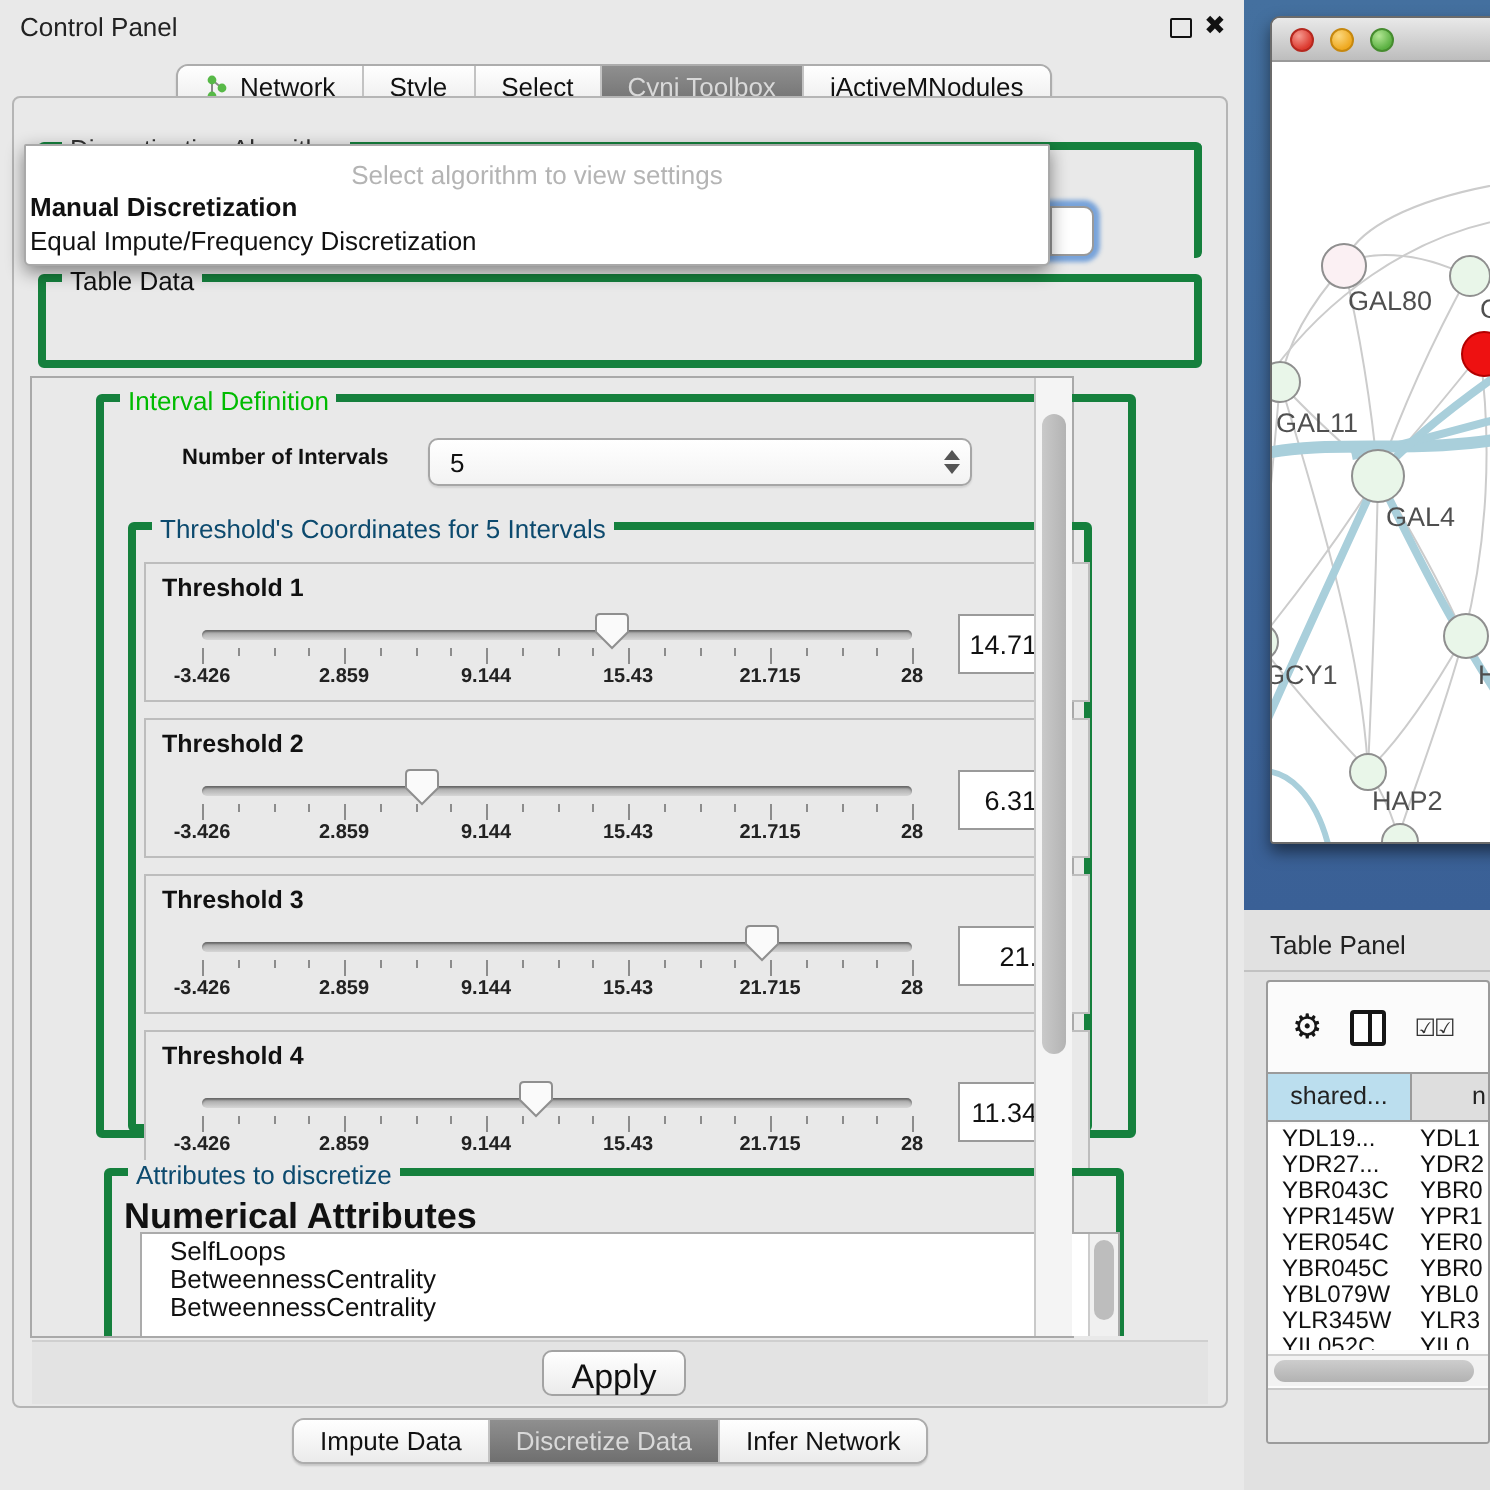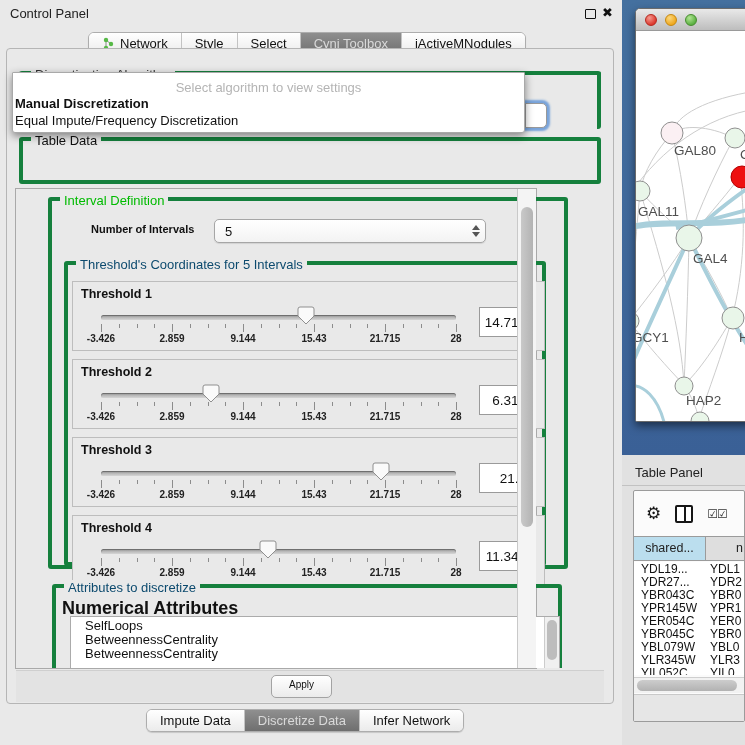--- a/index.html
+++ b/index.html
@@ -87,22 +87,22 @@
               font-size:13.5px; text-align:right; padding:7px 6px 0 0; }
 
   #attr-group { left:36px; top:395px; width:510px; height:270px; }
   #attr-list-label { position:absolute; left:6px; top:10px; font-weight:bold; font-size:18px; }
   #attr-list { position:absolute; left:14px; top:28px; width:490px; height:200px; background:#fff; border:1px solid #ababab; overflow:hidden; }
   .attr-item { font-size:13px; padding:1px 0 0 14px; height:14px; }
   #attr-vscroll { position:absolute; right:0; top:0; width:15px; height:100%; background:#f0f0f0; border-left:1px solid #ccc; }
   #attr-thumb { position:absolute; left:2px; top:3px; width:10px; height:40px; background:#bdbdbd; border-radius:6px; }
 
   #apply-strip { left:15px; top:481px; width:580px; height:32px; background:#e3e3e3; border-top:1px solid #cfcfcf; position:absolute; }
-  #apply-btn { position:absolute; left:255px; top:4px; width:61px; height:23px; background:linear-gradient(#ffffff,#ebebeb);
-               border:1px solid #a3a3a3; border-radius:5px; font-size:10px; text-align:center; padding-top:3px; }
+  #apply-btn { position:absolute; left:255px; top:4px; width:72px; height:23px; background:linear-gradient(#ffffff,#ebebeb);
+               border:1px solid #a3a3a3; border-radius:5px; font-size:17px; text-align:center; padding-top:3px; }
 
   
   #desktop { left:622px; top:0; width:123px; height:455px; background:linear-gradient(#44709f,#3a6096); }
   #net-window { left:635px; top:8px; width:120px; height:414px; border:1px solid #6b6b6b; border-radius:5px 5px 2px 2px;
                 box-shadow:0 4px 8px rgba(0,0,0,.5); background:#fff; overflow:hidden; }
   #net-titlebar { height:22px; background:linear-gradient(#e9e9e9,#bdbdbd); border-bottom:1px solid #9a9a9a;
                   display:flex; align-items:center; padding-left:9px; gap:8px; }
   .light { width:12px; height:12px; border-radius:50%; }
   #light-red { background:radial-gradient(circle at 35% 30%, #f59a90, #dc3a2f 70%); border:1px solid #b5281f; }
   #light-yellow { background:radial-gradient(circle at 35% 30%, #fbd77d, #efa920 70%); border:1px solid #c6880f; }

